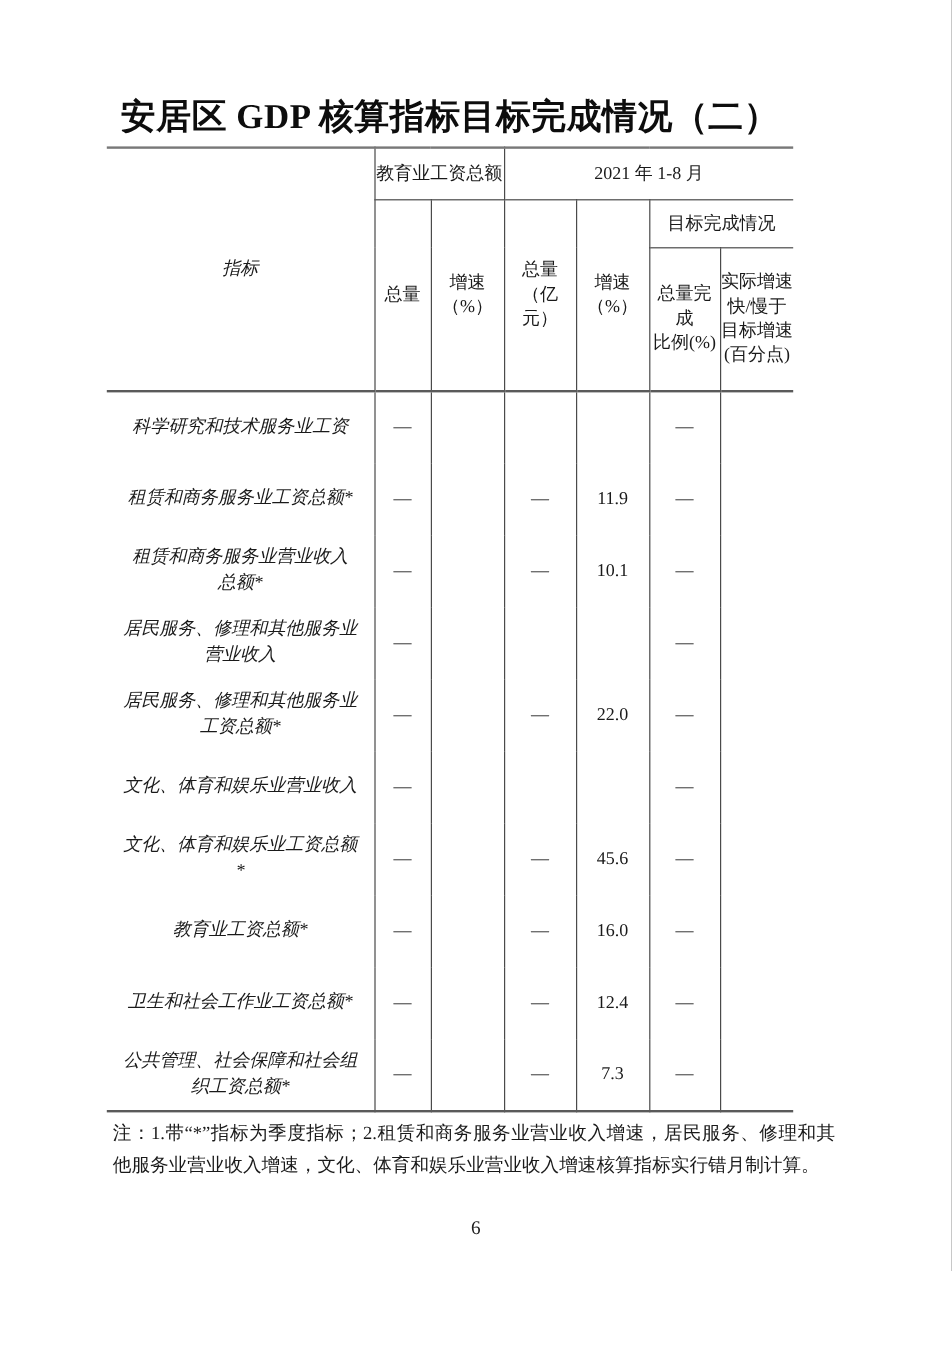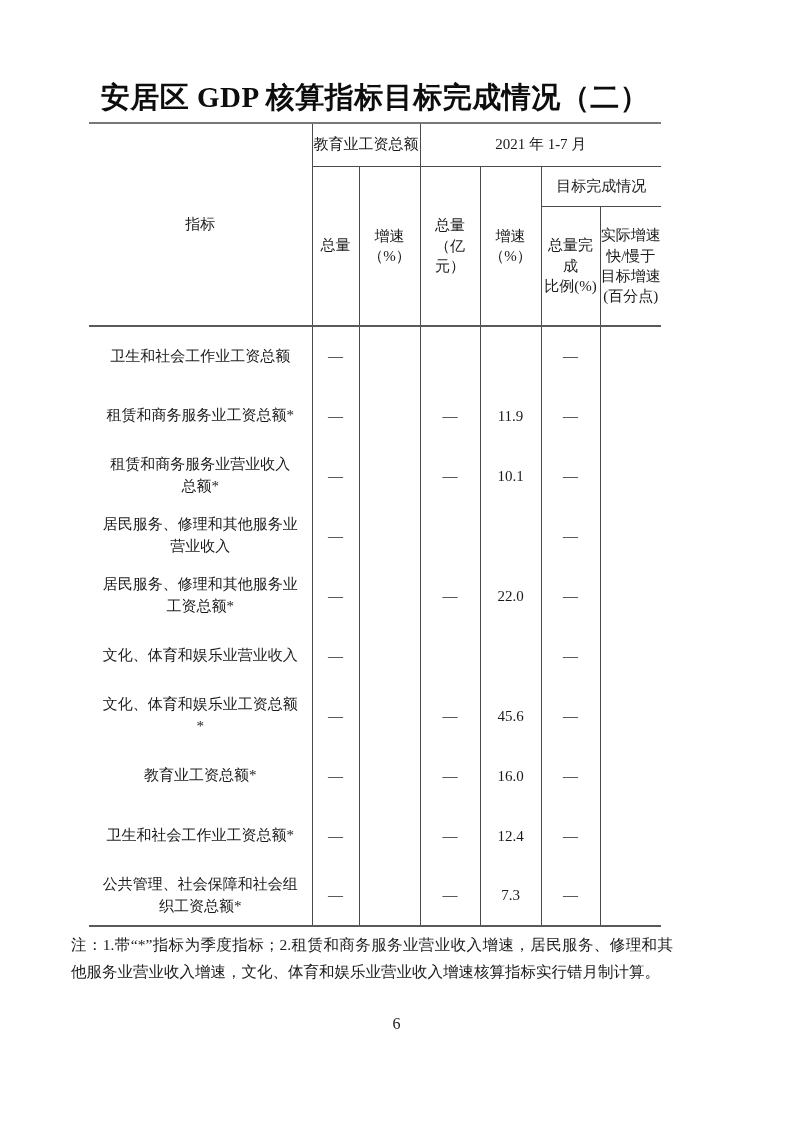--- a/index.html
+++ b/index.html
@@ -46,29 +46,30 @@
   .pre { white-space: pre-line; line-height: 1.35; }
   .vr  { border-right: 1px solid #4a4a4a; }
   .hb  { border-bottom: 1px solid #4a4a4a; }      
   .hb2 { border-bottom: 2px solid #5a5a5a; }      
   .small { font-size: 13px; }
   td.ind {
     text-align: left;
     padding-left: 9px;
     padding-right: 4px;
     line-height: 1.45;
+    font-style: italic;
   }
   tr.hr-a td { height: 43px; }
   tr.hr-b td { height: 40px; }
   tr.hr-c td { height: 120px; }
   tr.data td { height: 60px; }
   td.dim { color: #8a8a8a; }                       
   .footnote {
     position: absolute;
-    left: 71px;
+    left: 94px;
     top: 931px;
     width: 602px;
     font-size: 15.5px;
     line-height: 27px;
     text-align: justify;
     color: #1a1a1a;
   }
   .page-number {
     position: absolute;
     left: 0;
@@ -94,21 +95,21 @@
       <col style="width:60px">
         <col style="width:61px">
         <col style="width:59px">
         <col style="width:61px">
     </colgroup>
     <tbody>
 
       <tr class="hr-a">
         <td class="vr hb2 ind" rowspan="3" style="text-align:center; padding-left:0;">指标</td>
         <td class="vr hb small" colspan="2">教育业工资总额</td>
-        <td class="hb" colspan="4">2021 年 1-7 月</td>
+        <td class="hb" colspan="4">2021 年 1-8 月</td>
       </tr>
 
       <tr class="hr-b">
         <td class="vr hb2" rowspan="2">总量</td>
         <td class="vr hb2 pre" rowspan="2">增速
 （%）</td>
         <td class="vr hb2 pre" rowspan="2">总量
 （亿
 元）</td>
         <td class="vr hb2 pre" rowspan="2">增速
@@ -119,21 +120,21 @@
       <tr class="hr-c">
         <td class="vr hb2 pre small">总量完成
 比例(%)</td>
         <td class="hb2 pre small">实际增速
 快/慢于
 目标增速
 (百分点)</td>
       </tr>
 
       <tr class="data">
-        <td class="vr ind pre">卫生和社会工作业工资总额</td>
+        <td class="vr ind pre">科学研究和技术服务业工资</td>
         <td class="vr">—</td>
         <td class="vr"></td>
         <td class="vr dim"></td>
         <td class="vr"></td>
         <td class="vr dim">—</td>
         <td></td>
       </tr>
       <tr class="data">
         <td class="vr ind pre">租赁和商务服务业工资总额*</td>
         <td class="vr">—</td>

